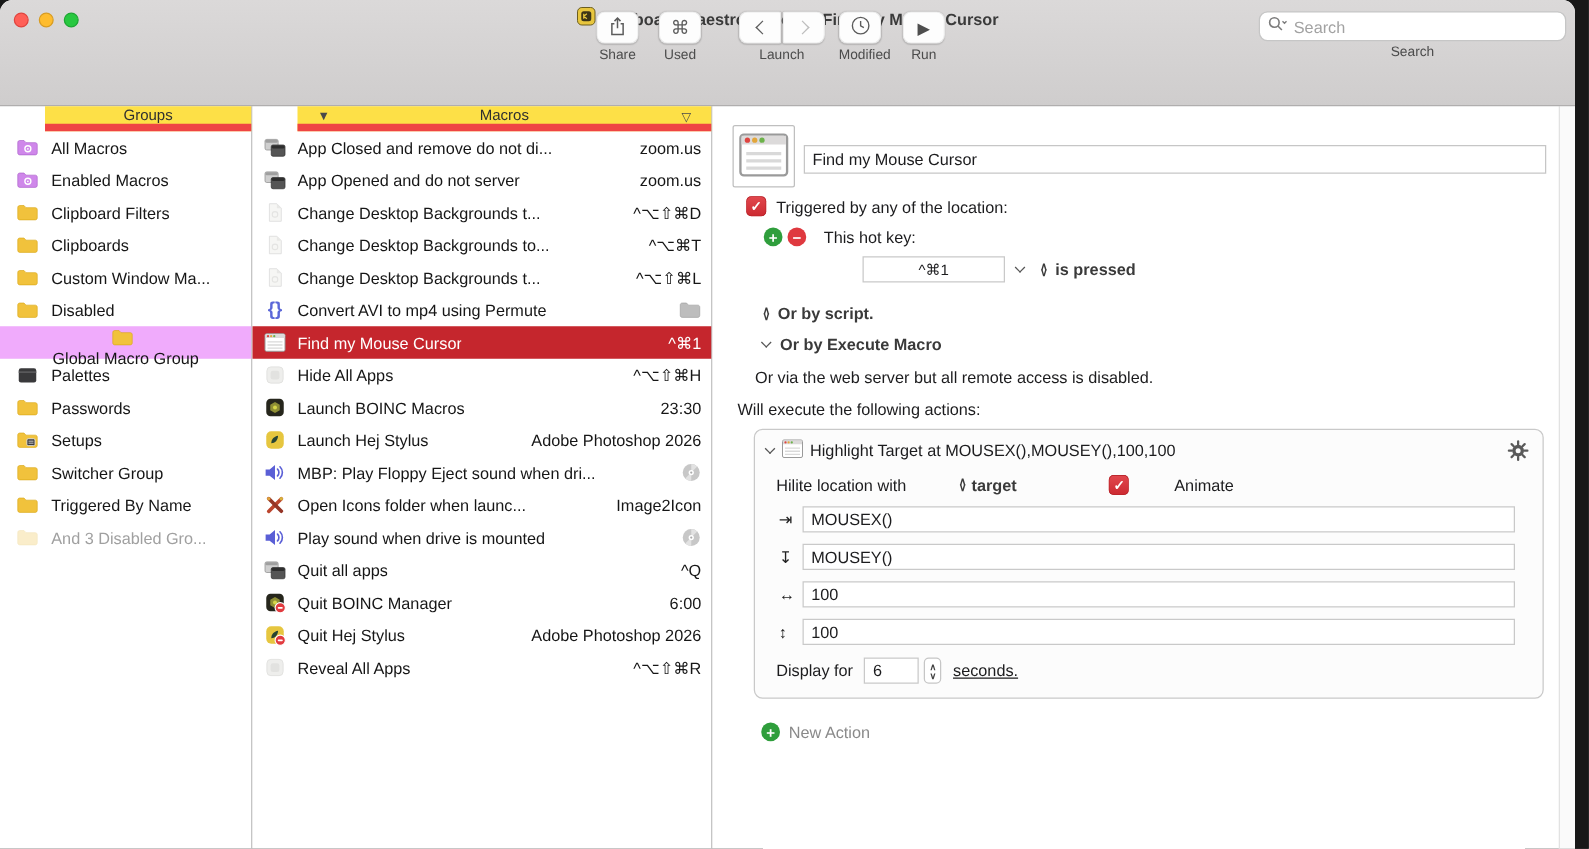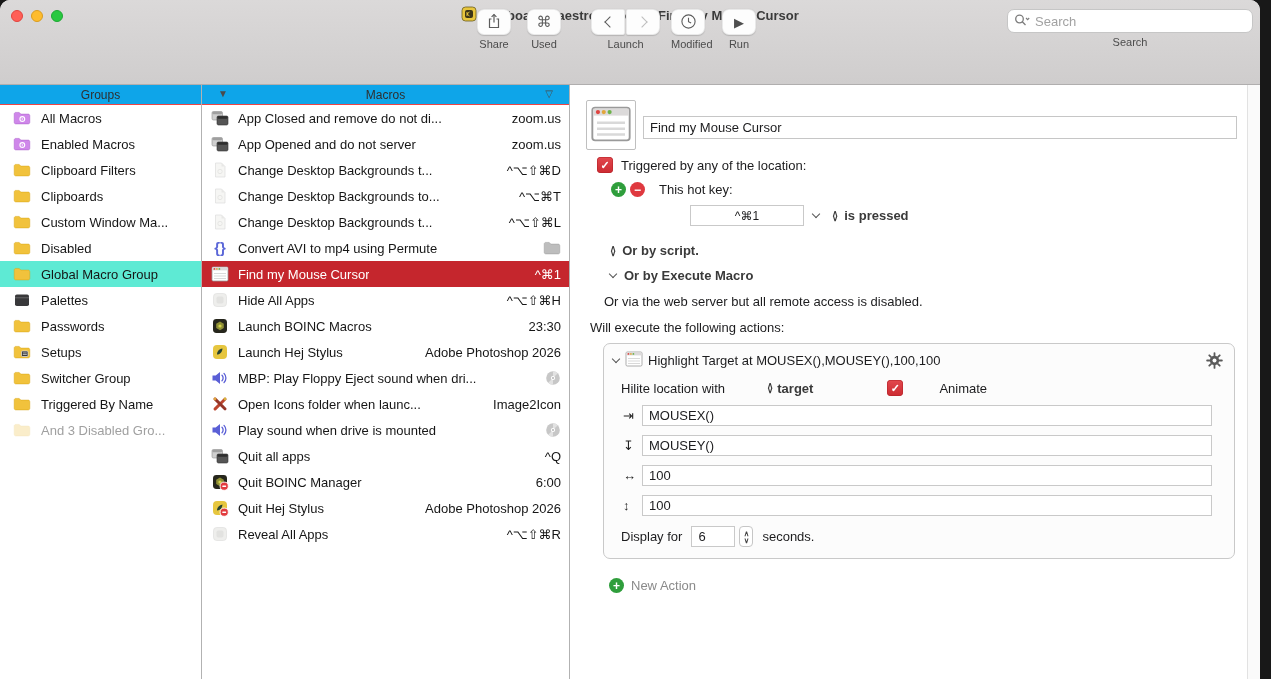--- a/index.html
+++ b/index.html
@@ -34,29 +34,29 @@
                   display:flex; align-items:center; padding:0 6px; gap:4px; }
   .search-field input { border:none; outline:none; flex:1; font-size:13px; color:#333;
                         font-family:"Liberation Sans",sans-serif; background:transparent; }
   .search-field input::placeholder { color:#a2a2a2; }
 
   
   .content { flex:1; display:flex; min-height:0; }
   .pane-groups { width:202px; flex:none; border-right:1px solid #b2b2b2; background:#fff; }
   .pane-macros { width:368px; flex:none; border-right:1px solid #b2b2b2; background:#fff; }
   .pane-detail { flex:1; display:flex; background:#fff; }
-  .col-header { height:20px; background:#0ea5e9; border-bottom:1px solid #ef4444;
-                display:flex; align-items:center; justify-content:center; font-size:12px; color:#2f2f2f; position:relative; }
+  .col-header { height:20px; background:#fde047; border-bottom:6px solid #ef4444;
+                display:flex; align-items:center; justify-content:center; font-size:12px; color:#2f2f2f; position:relative;margin-left:36px; }
   .sort-tri { position:absolute; font-size:10px; color:#4a4a4a; top:3px; }
   .sort-tri.left { left:16px; } .sort-tri.right { right:16px; }
 
   .list-row { height:26px; display:flex; align-items:center; font-size:13px; color:#161616; padding:0 8px; }
   .list-row .icn { width:20px; height:18px; flex:none; display:flex; align-items:center; justify-content:center; }
   .group-row .icn { margin-right:9px; margin-left:4px; }
-  .group-row.selected { background:#5eead4; }
+  .group-row.selected { background:#f0abfc;flex-direction:column; }
   .group-row.disabled .lbl { color:#a0a0a0;text-align:right; }
   .group-row.disabled .icn { opacity:0.55; }
   .macro-row .icn { margin-right:8px; }
   .macro-row .lbl { white-space:nowrap; overflow:hidden; }
   .macro-row .right { margin-left:auto; padding-left:6px; white-space:nowrap; }
   .macro-row.selected { background:#c5262d; color:#fff; }
 
   
   .detail-content { flex:1; padding:15px 0 0 16px; font-size:13px; color:#1c1c1e; min-width:0; }
   .detail-scrollbar { width:13px; flex:none; border-left:1px solid #e2e2e2; background:#fafafa; }
@@ -107,21 +107,21 @@
   .field-row { margin:9px 22px 0 19px; display:flex; align-items:center; }
   .field-row .glyph { width:19px; font-size:13px; color:#222; flex:none; }
   .field-row input { flex:1; height:21px; border:1px solid #c9c9c9; font-size:13px; padding-left:6px;
                      color:#1c1c1e; font-family:"Liberation Sans",sans-serif; outline:none; background:#fff; }
   .display-row { margin:10px 0 0 17px; display:flex; align-items:center; }
   .display-row input { width:44px; height:21px; border:1px solid #c9c9c9; font-size:13px; padding-left:6px;
                        margin-left:9px; color:#1c1c1e; font-family:"Liberation Sans",sans-serif; outline:none; background:#fff; }
   .stepper { width:14px; height:21px; margin-left:4px; border:1px solid #c6c6c6; border-radius:4px; background:#fff;
              display:flex; flex-direction:column; align-items:center; justify-content:center;
              font-size:7.5px; line-height:7px; color:#444; font-weight:bold; }
-  .display-row .sec { margin-left:9px; }
+  .display-row .sec { margin-left:9px;text-decoration:underline; }
 
   .new-action-row { margin:19px 0 0 23px; display:flex; align-items:center; gap:7px; color:#8a8a8a; }
 </style>
 </head>
 <body>
 
 <div class="window">
 
   <div class="chrome">
     <div class="titlebar">

